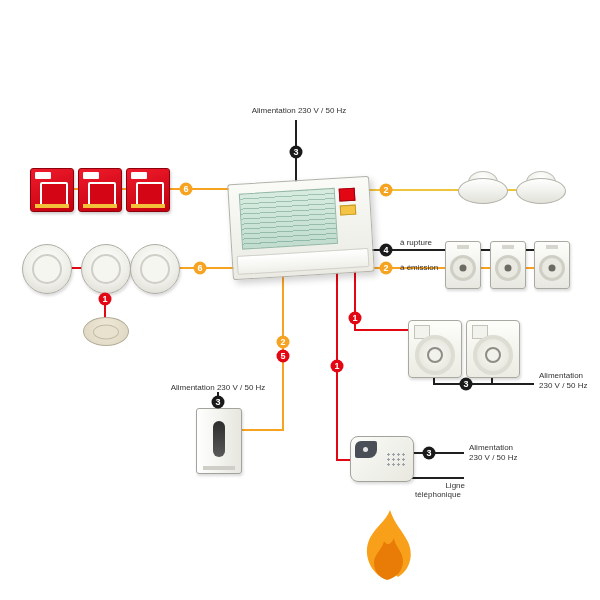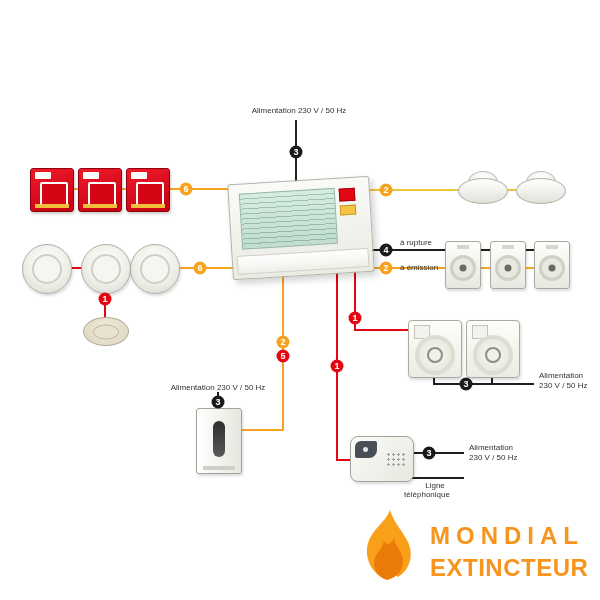--- a/index.html
+++ b/index.html
@@ -153,22 +153,22 @@
   <div class="badge b-black" style="left:429px;top:453px;">3</div>
 
   <div class="lbl c" style="left:236px;top:106px;width:126px;">Alimentation 230 V / 50 Hz</div>
   <div class="lbl" style="left:400px;top:238px;">à rupture</div>
   <div class="lbl" style="left:400px;top:263px;">à émission</div>
   <div class="lbl" style="left:539px;top:371px;">Alimentation</div>
   <div class="lbl" style="left:539px;top:381px;">230 V / 50 Hz</div>
   <div class="lbl c" style="left:168px;top:383px;width:100px;">Alimentation 230 V / 50 Hz</div>
   <div class="lbl" style="left:469px;top:443px;">Alimentation</div>
   <div class="lbl" style="left:469px;top:453px;">230 V / 50 Hz</div>
-  <div class="lbl c" style="left:405px;top:481px;width:60px;">Ligne</div>
-  <div class="lbl c" style="left:397px;top:490px;width:60px;">téléphonique</div>
+  <div class="lbl c" style="left:405px;top:481px;width:60px;text-align:right;">Ligne</div>
+  <div class="lbl c" style="left:408px;top:490px;width:60px;">téléphonique</div>
 
   <div class="mcp" style="left:30px;top:168px;">
     <div class="mcp-tag"></div>
     <div class="mcp-glass"></div>
     <div class="mcp-strip"></div>
   </div>
   <div class="mcp" style="left:78px;top:168px;">
     <div class="mcp-tag"></div>
     <div class="mcp-glass"></div>
     <div class="mcp-strip"></div>
@@ -250,16 +250,14 @@
     <div class="panel-btn2"></div>
     <div class="panel-flap"></div>
   </div>
 
   <div class="logo-flame">
     <svg width="66" height="82" viewBox="0 0 66 82" xmlns="http://www.w3.org/2000/svg">
       <path d="M36 2 C32 14 18 21 14 35 C10 49 17 65 31 71 C27 63 28 55 33 50 C32 59 38 64 44 69 C56 62 60 47 54 34 C48 22 40 15 36 2 Z" fill="#F9A01B"></path>
       <path d="M40 30 C41 39 49 43 49 53 C49 63 42 70 33 72 C26 70 20 64 20 55 C20 46 28 42 30 33 C33 38 37 37 40 30 Z" fill="#E97C07"></path>
     </svg>
   </div>
-  <div class="logo-text logo-l1">MONDIAL</div>
-  <div class="logo-text logo-l2">EXTINCTEUR</div>
 
 </div>
 
 </body></html>

